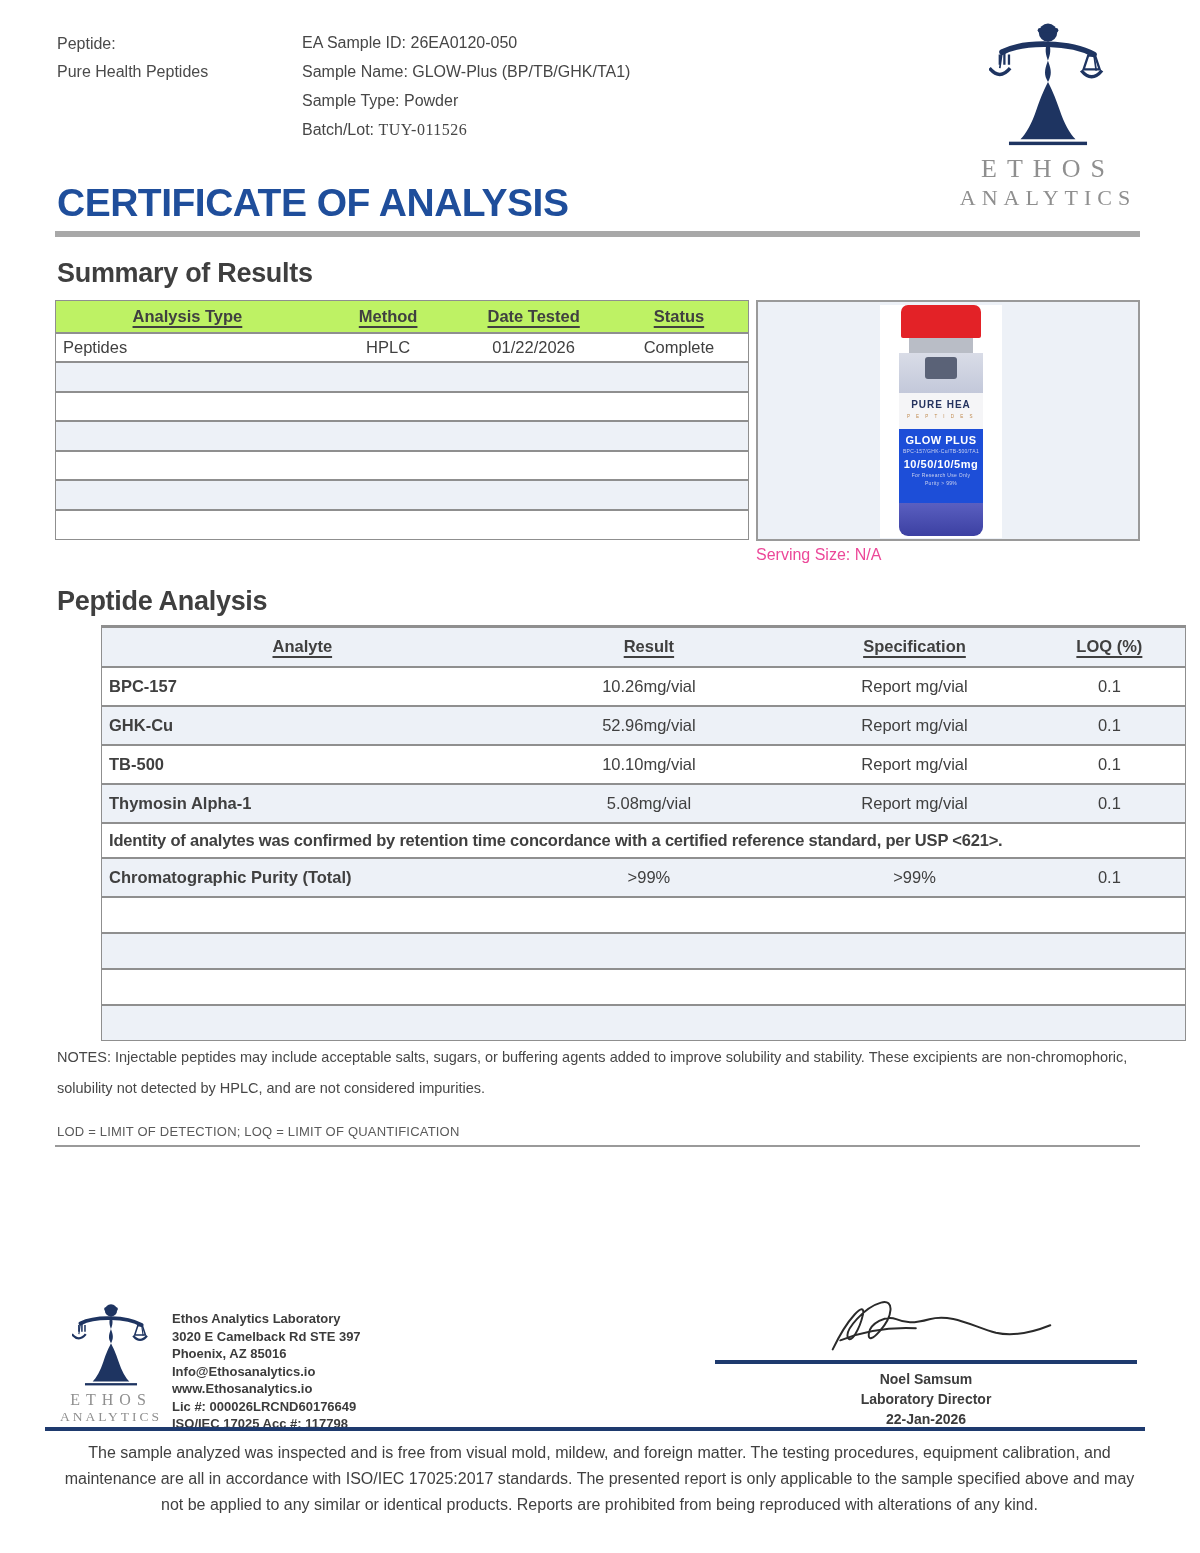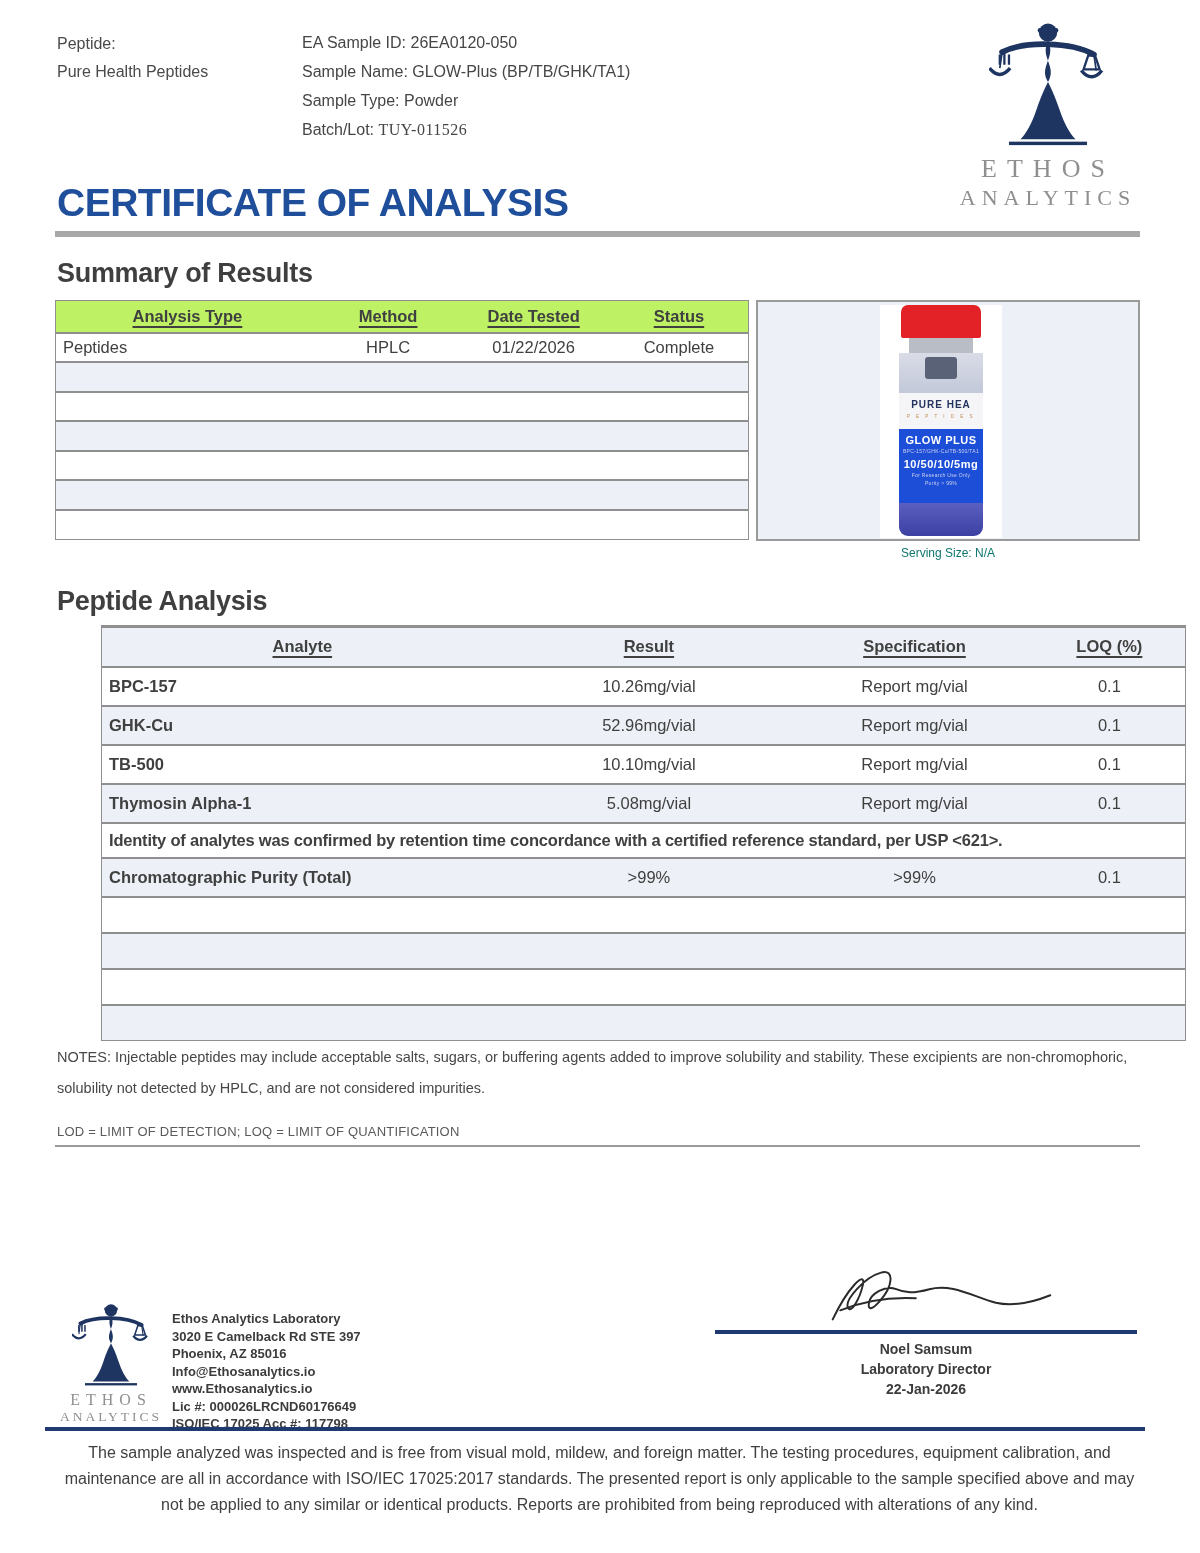--- a/index.html
+++ b/index.html
@@ -38,21 +38,21 @@
   .stable { left:55px; top:300px; width:694px;
             border:1px solid #8f8f8f; }
   .stable th { height:32px; font-weight:bold; background:#bef264; text-align:center; }
   .stable td { height:29.6px; text-align:center; border-top:2px solid #8f8f8f; }
   .stable td.c0 { text-align:left; padding-left:7px; }
   .stable tbody tr:nth-child(even) td { background:#edf1f7; }
   .stable col.s0{width:38%} .stable col.s1{width:20%} .stable col.s2{width:22%} .stable col.s3{width:20%}
 
   .image-box { left:756px; top:300px; width:384px; height:241px;
                background:#edf1f7; border:2px solid #9a9a9a; }
-  .serving { left:756px; top:546px; width:384px; text-align:center; font-size:12px; color:#0f766e; }
+  .serving { left:756px; top:546px; width:384px; text-align:left; font-size:16px; color:#ec4899; }
 
   .ptable { left:55px; top:625px; width:1085px; border:1px solid #8f8f8f; border-top:3px solid #8f8f8f;margin-left:46px; }
   .ptable th { height:40px; font-weight:bold; background:#edf1f7; text-align:center; }
   .ptable td { height:39px; text-align:center; border-top:2px solid #8f8f8f; }
   .ptable td.c0 { text-align:left; padding-left:7px; font-weight:bold; }
   .ptable tbody tr:nth-child(even) td { background:#edf1f7; }
   .ptable tbody tr.empty td { height:36px; }
   .ptable td.note-cell { text-align:left; padding-left:7px; font-weight:bold; height:35px; font-size:16.5px; letter-spacing:-0.2px; }
   .ptable col.p0{width:37%} .ptable col.p1{width:27%} .ptable col.p2{width:22%} .ptable col.p3{width:14%}
 
@@ -62,21 +62,21 @@
   .lod-rule { left:55px; width:1085px; top:1145px; height:2px; background:#9a9a9a; }
 
   
   .footer-logo { left:52px; top:1302px; width:118px; text-align:center; }
   .footer-logo svg.figure { width:78px; height:88px; display:block; margin:0 auto; }
   .footer-logo .wm1 { font-size:16px; letter-spacing:6px; margin-top:1px; }
   .footer-logo .wm2 { font-size:13.5px; letter-spacing:3px; }
 
   .lab-info { left:172px; top:1310px; font-size:13px; font-weight:bold; color:#3c3c3c; line-height:17.5px; }
 
-  .sig-block { left:715px; top:1262px; width:422px; }
+  .sig-block { left:715px; top:1292px; width:422px; }
   .sig-block svg.signature { display:block; margin:0 auto 0 60px; width:330px; height:68px; }
   .sig-rule { width:422px; height:4px; background:#1e3a6e; margin-top:0px; }
   .sig-lines { text-align:center; font-size:14px; font-weight:bold; color:#3c3c3c; line-height:20px; margin-top:5px; }
 
   .footer-rule { left:45px; width:1100px; top:1427px; height:4px; background:#1e3a6e; }
   .disclaimer { left:57px; top:1440px; width:1085px; text-align:center; font-size:16px; color:#404040; line-height:26px; }
 
   
   .photo { position:absolute; left:122px; top:3px; width:122px; height:233px; background:#fff; }
   .vial  { position:absolute; left:19px; top:0; width:84px; }

